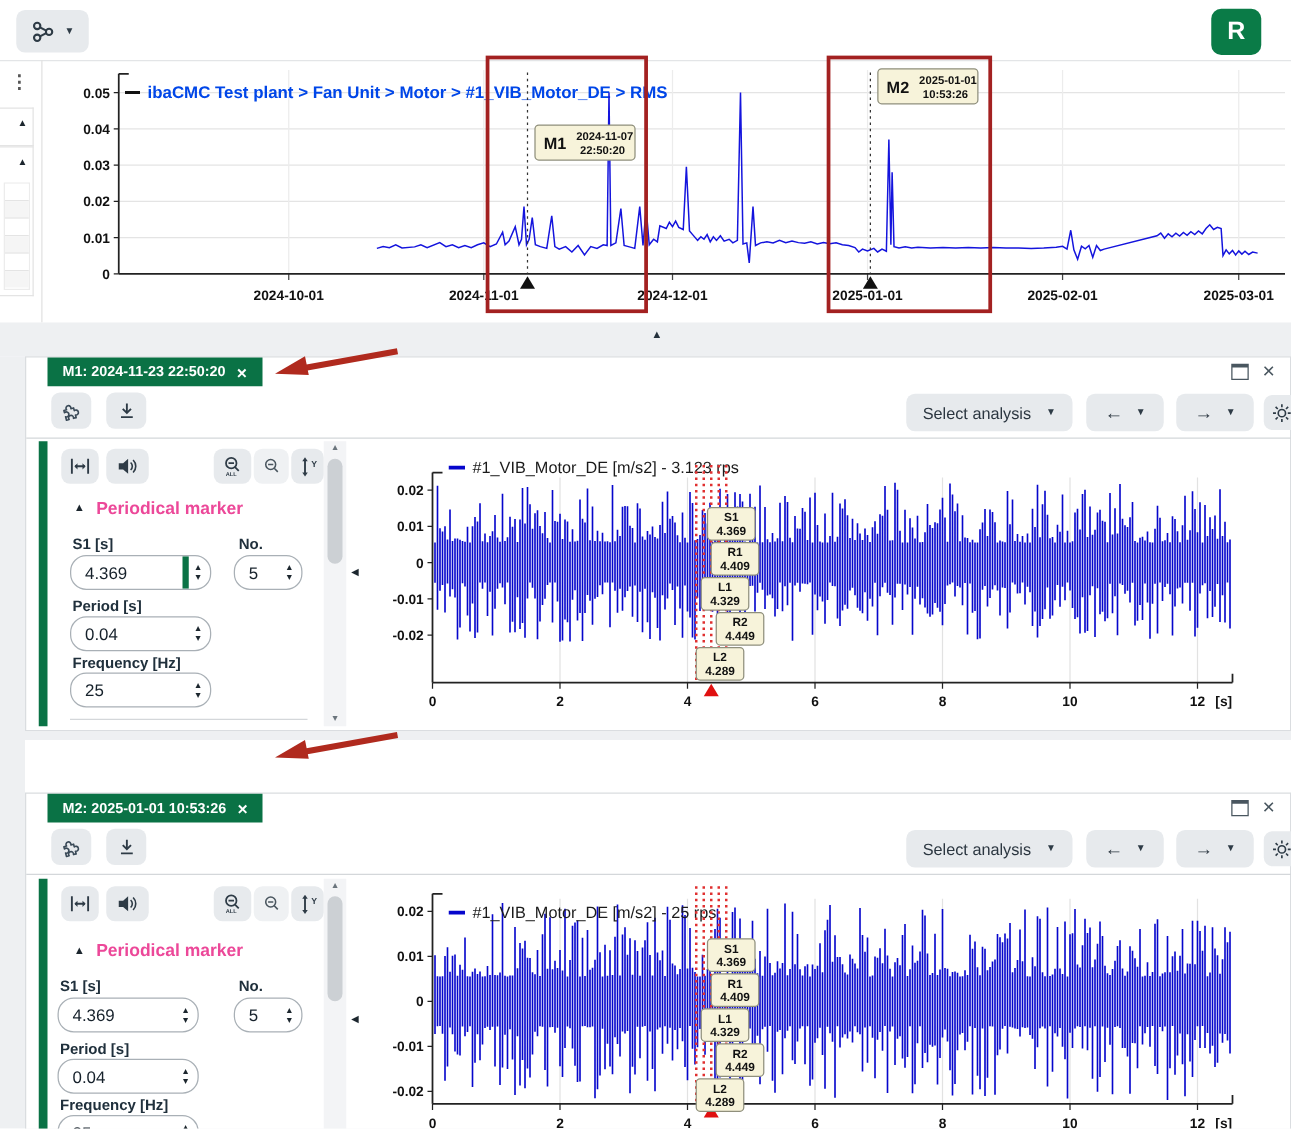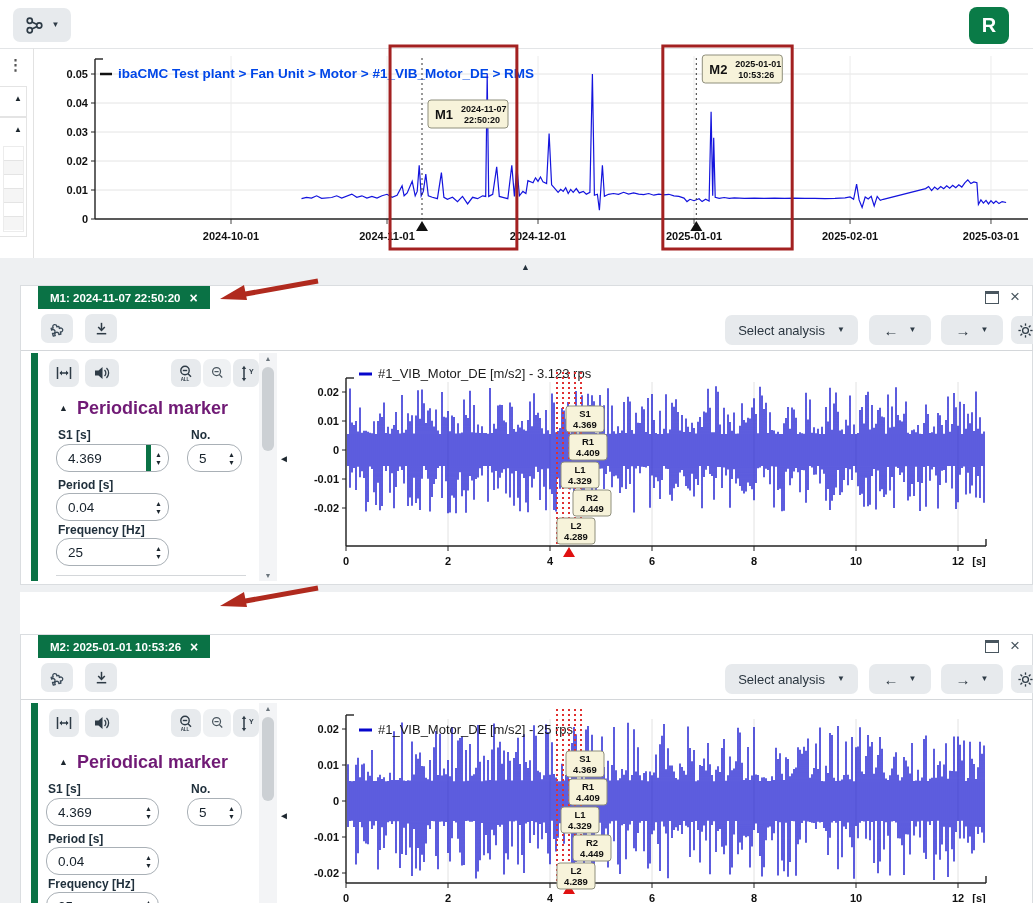--- a/index.html
+++ b/index.html
@@ -23,21 +23,21 @@
                font-family:"Liberation Sans",sans-serif;color:#16212b;background:transparent;}
   .gmark{width:5px;background:#0a7245;}
   .spin{display:flex;flex-direction:column;justify-content:center;padding:0 6px 0 4px;gap:1px;}
   .spin span{font-size:7px;line-height:7px;color:#1c262e;cursor:pointer;text-align:center;}
   .icobtn{width:32px;height:29px;}
   .scrltrack{background:#f3f4f6;display:flex;flex-direction:column;align-items:center;justify-content:space-between;padding:2px 0;box-sizing:border-box;}
   .scrlarrow{font-size:7px;color:#6b757d;cursor:pointer;}
   .scrlthumb{width:12px;background:#ccd0d4;border-radius:6px;cursor:grab;}
   .hdiv{border-top:1px solid #d4d7da;}
   svg text{font-family:"Liberation Sans",sans-serif;}
-  .seclbl{font-size:18px;font-weight:bold;color:#701a75;}
+  .seclbl{font-size:14px;font-weight:bold;color:#ec4899;}
   .tri{color:#1c262e;line-height:1;}
   .minirow{border-bottom:1px solid #e4e4e4;}
 </style>
 </head>
 <body>
 
 <div id="stage">
 
   <div class="abs" style="left:0;top:0;width:1033px;height:48px;border-bottom:1px solid #e3e5e7;background:#fff;"></div>
   <div class="abs btn" style="left:13px;top:8px;width:58px;height:34px;gap:8px;">
@@ -137,21 +137,21 @@
 
   <div class="abs band" style="left:0;top:258px;width:1033px;height:27px;"></div>
   <div class="abs tri" style="left:521px;top:263px;font-size:9px;cursor:pointer;color:#24313c;">▲</div>
   <div class="abs band" style="left:0;top:285px;width:20px;height:618px;"></div>
   <div class="abs band" style="left:20px;top:585px;width:1013px;height:7px;"></div>
   <div class="abs band" style="left:20px;top:890px;width:1013px;height:13px;"></div>
 
   <div class="abs panel" style="left:20px;top:285px;width:1013px;height:300px;">
 
     <div class="tab" style="position:absolute;left:17px;top:0;">
-      <span>M1: 2024-11-07 22:50:20</span>
+      <span>M1: 2024-11-23 22:50:20</span>
       <span class="x">×</span>
     </div>
     <div class="maxi" style="position:absolute;left:964px;top:5px;"></div>
     <span class="winx" style="position:absolute;left:989px;top:2px;">×</span>
 
     <div class="btn icobtn" style="position:absolute;left:20px;top:28px;">
       <span style="display:flex;">
         <svg width="18" height="18" viewBox="0 0 18 18">
             <path d="M4 7h2.2a2 2 0 1 1 3.6 0H12v2.2a2 2 0 1 1 0 3.6V15H9.8a2 2 0 1 0-3.6 0H4v-2.8a2 2 0 1 0 0-3.4Z" fill="none" stroke="#3a4a58" stroke-width="1.3" stroke-linejoin="round" transform="rotate(-15 9 11)"></path>
           </svg>

